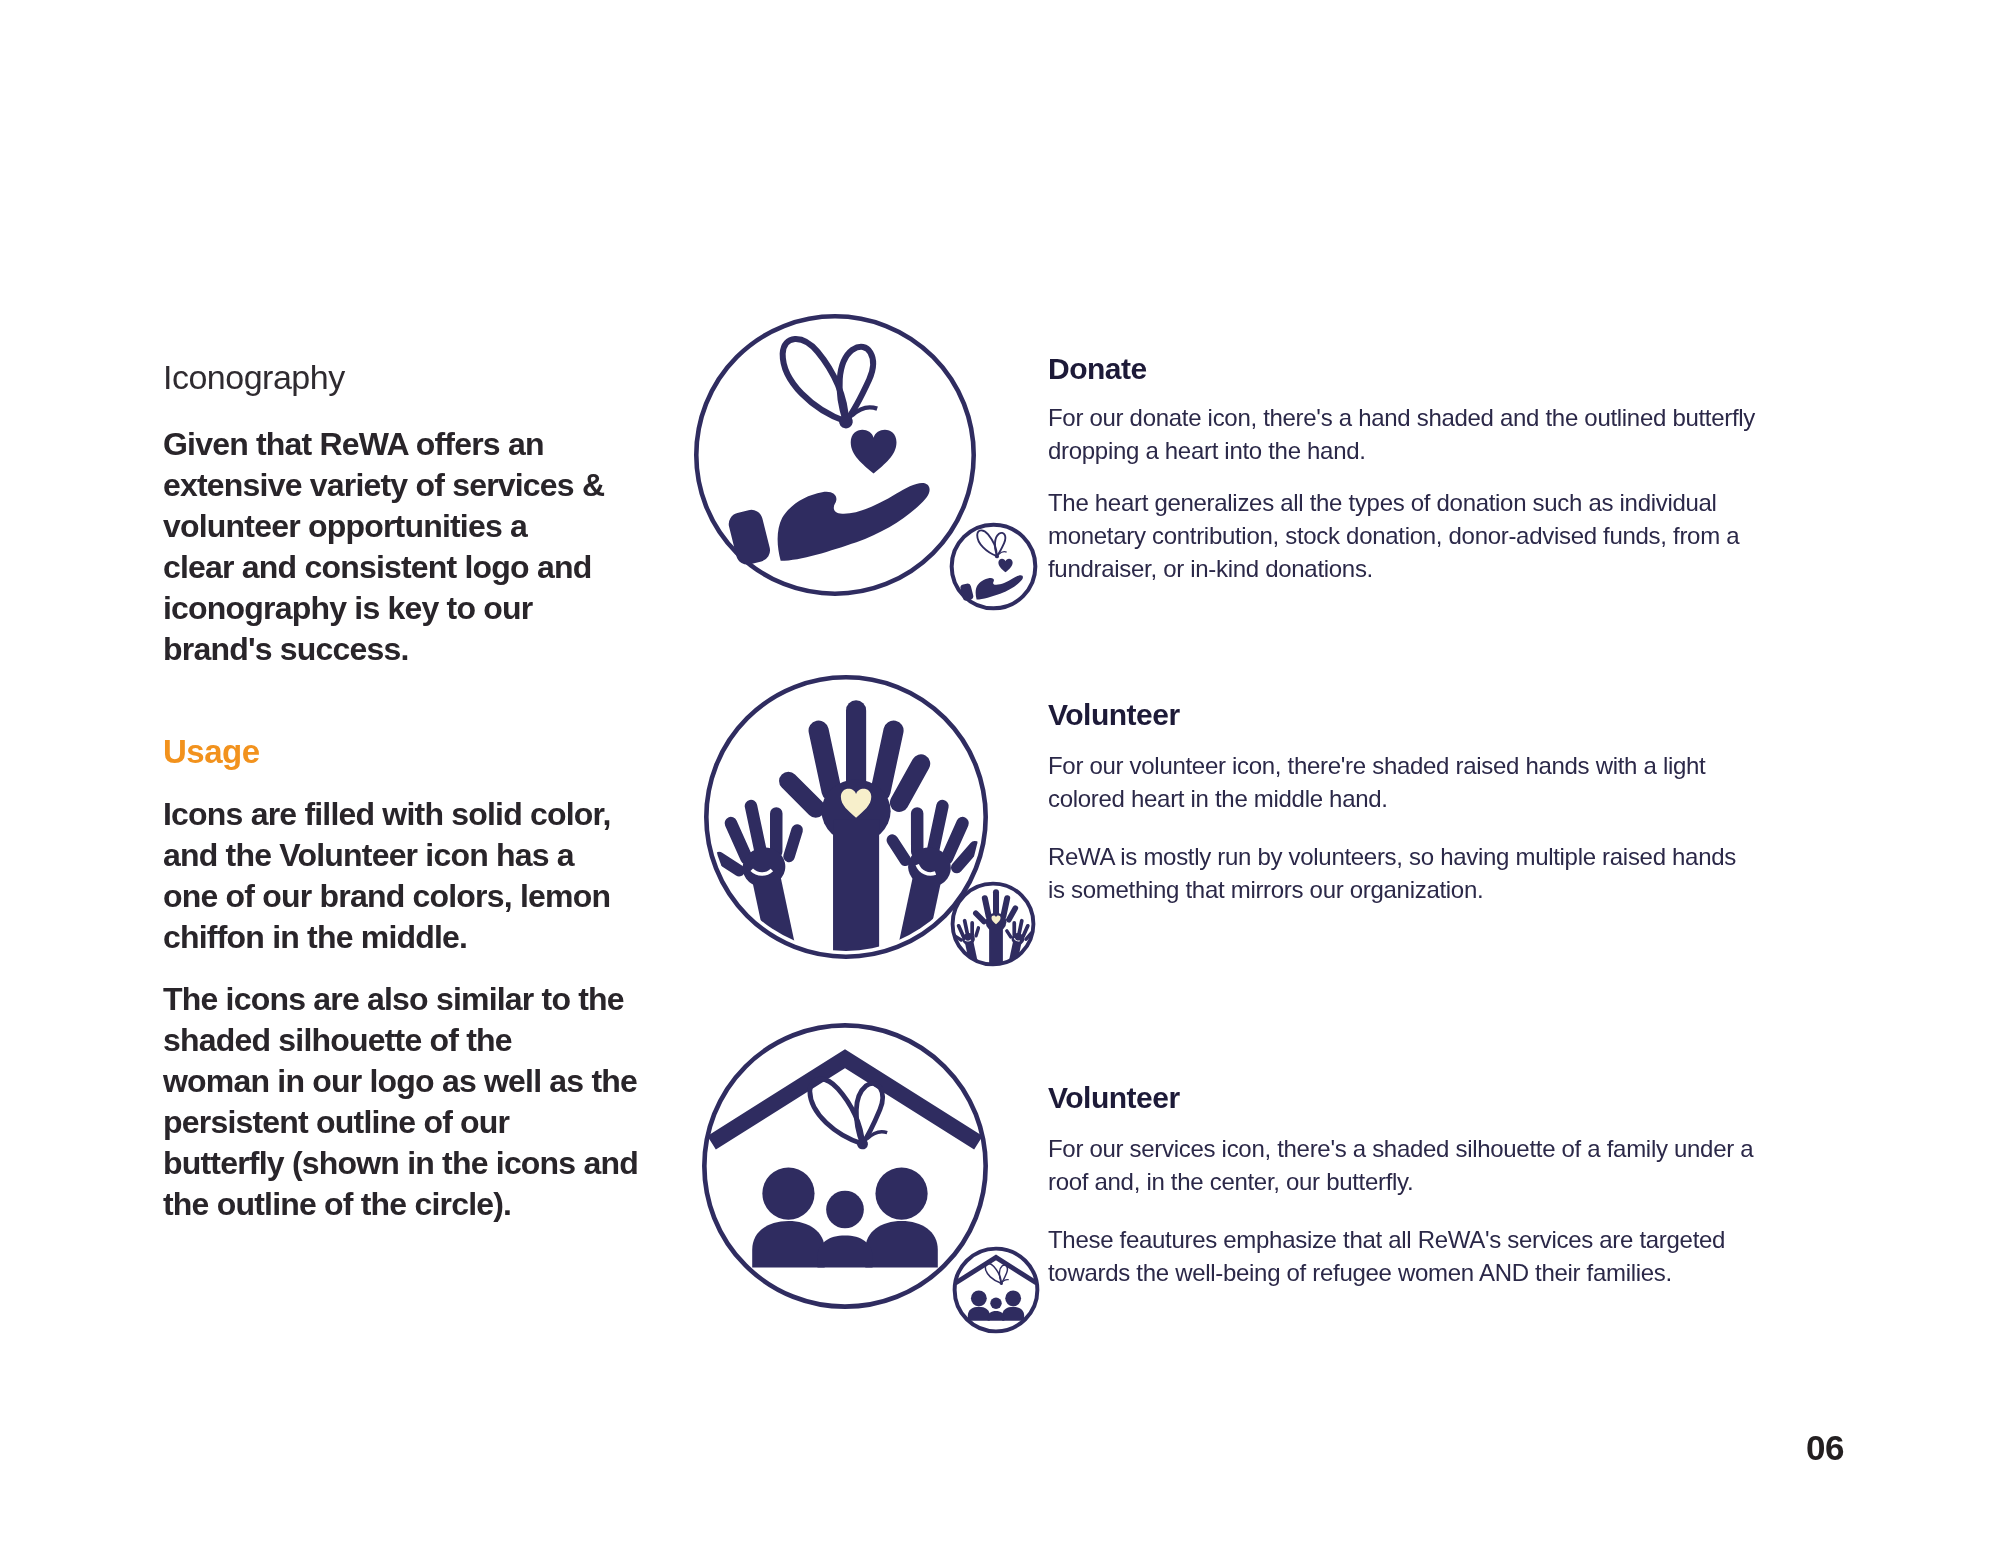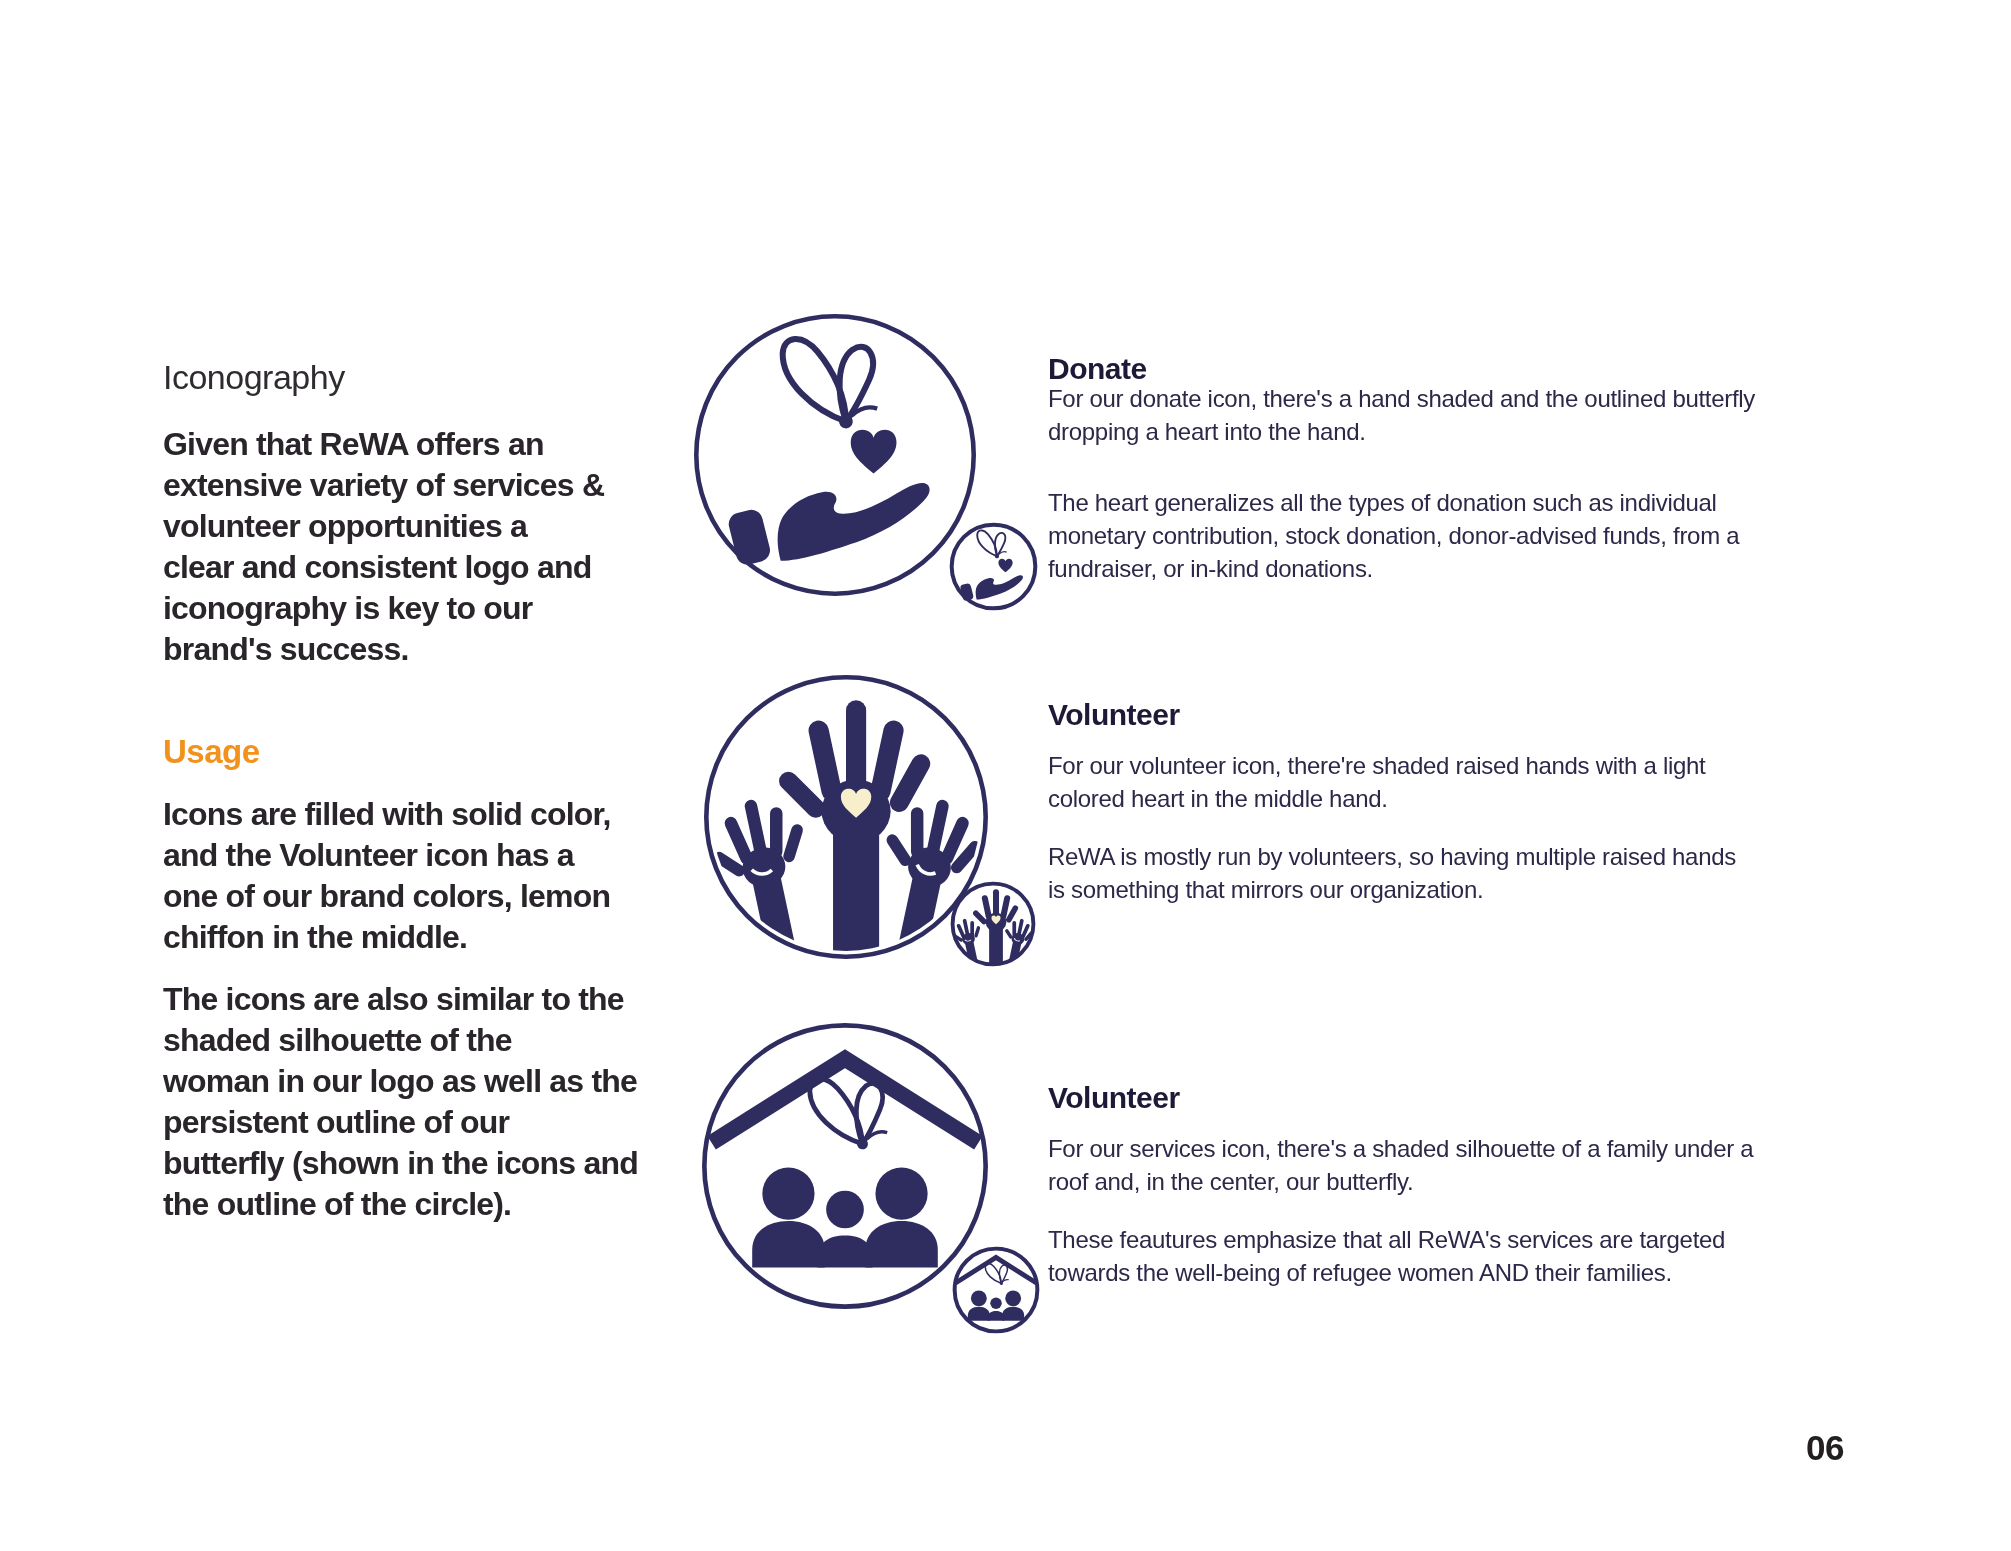--- a/index.html
+++ b/index.html
@@ -11,21 +11,21 @@
   
   .icono-heading{left:163px;top:352px;font-size:34px;font-weight:400;letter-spacing:-0.5px;color:#2f2b30;margin-top:6px;}
   .left-par{left:163px;font-size:32px;font-weight:700;line-height:41px;letter-spacing:-0.8px;color:#29252a;white-space:pre;}
   .left-p1{top:424px;}
   .usage-heading{left:163px;top:733px;font-size:33px;font-weight:700;letter-spacing:-0.5px;color:#f2921d;}
   .left-p2{top:794px;}
   .left-p3{top:979px;}
   
   .section-title{left:1048px;font-size:30px;font-weight:700;letter-spacing:-0.5px;color:#1d1a38;}
   .section-body{left:1048px;font-size:24px;font-weight:400;line-height:33px;letter-spacing:-0.3px;color:#2b2848;white-space:pre;}
-  .donate-title{top:352px;} .donate-p1{top:382px;} .donate-p2{top:486px;}
+  .donate-title{top:352px;} .donate-p1{top:401px;} .donate-p2{top:486px;}
   .volunteer-title{top:698px;} .volunteer-p1{top:749px;} .volunteer-p2{top:840px;}
   .services-title{top:1081px;} .services-p1{top:1132px;} .services-p2{top:1223px;}
   
   .icon-donate-big{left:692px;top:312px;width:286px;height:286px;}
   .icon-donate-small{left:949px;top:522px;width:89px;height:89px;}
   .icon-volunteer-big{left:702px;top:673px;width:288px;height:288px;}
   .icon-volunteer-small{left:950px;top:881px;width:86px;height:86px;}
   .icon-services-big{left:700px;top:1021px;width:290px;height:290px;}
   .icon-services-small{left:952px;top:1246px;width:88px;height:88px;}
   .page-number{left:1806px;top:1428px;font-size:35px;font-weight:700;letter-spacing:-0.5px;color:#231f20;}

